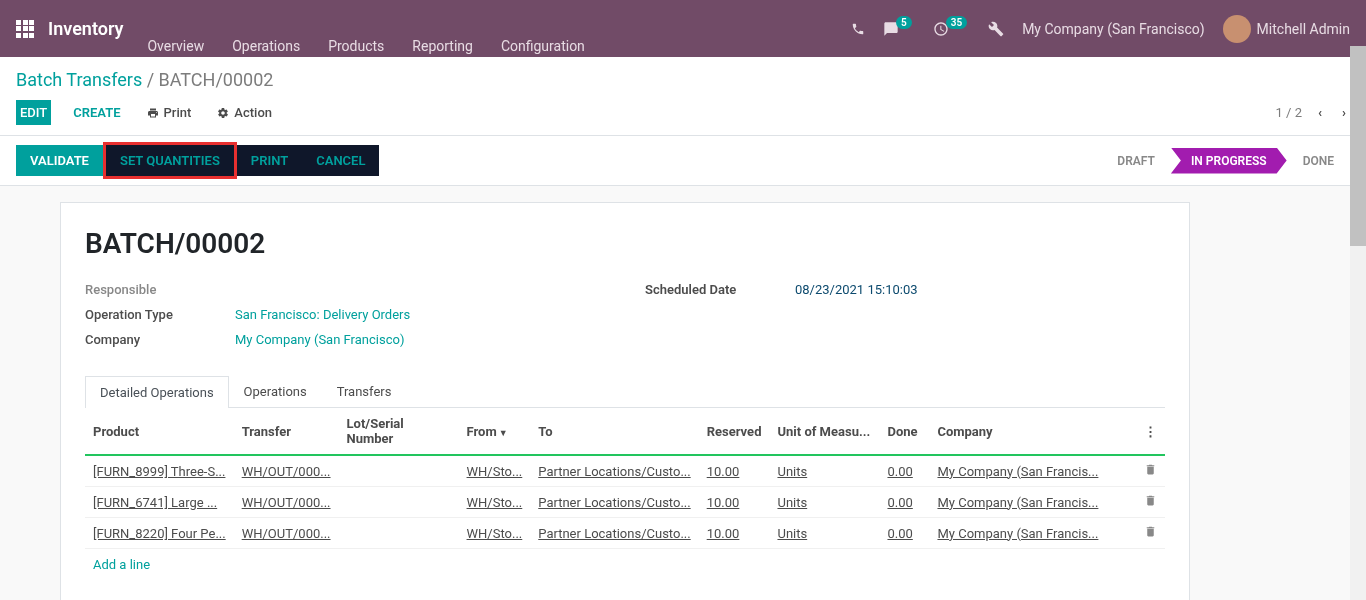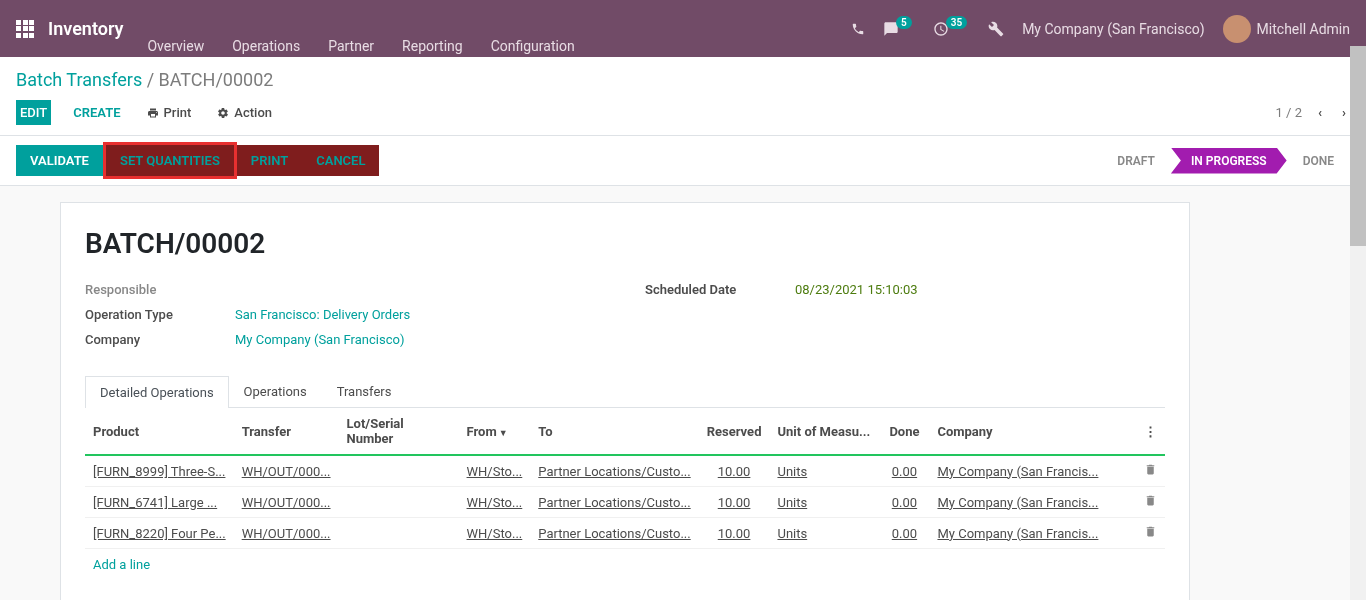--- a/index.html
+++ b/index.html
@@ -25,43 +25,43 @@
 .cp-left { display:flex; align-items:center; gap:18px; }
 .btn { border:none; padding:5px 4px; font-size:13px; cursor:pointer; font-weight:500; }
 .btn-primary { background:#00a09d; color:white; }
 .btn-text { background:none; color:#00a09d; font-weight:600; }
 .btn-flat { background:none; color:#4c4c4c; display:flex; align-items:center; gap:5px; }
 .cp-right { display:flex; align-items:center; gap:12px; color:#7c7c7c; }
 .pager-arrow { cursor:pointer; color:#4c4c4c; font-weight:bold; padding:4px; }
 
 .statusbar-row { background:white; border-bottom:1px solid #dee2e6; display:flex; justify-content:space-between; align-items:center; padding:6px 16px; position:relative; }
 .status-actions { display:flex; gap:0; align-items:center; }
-.sbtn { border:none; padding:8px 14px; font-size:13px; font-weight:600; cursor:pointer; background:#7f1d1d; color:#00a09d; }
+.sbtn { border:none; padding:8px 14px; font-size:13px; font-weight:600; cursor:pointer; background:#0f172a; color:#00a09d; }
 .sbtn.validate { background:#00a09d; color:white; }
 .highlight-box { border:3px solid #e83030; display:inline-block; }
 .status-steps { display:flex; align-items:center; }
 .step { padding:6px 16px; font-size:12px; font-weight:600; color:#888; position:relative; }
 .step.active { background:#a21caf; color:white; clip-path:polygon(0 0,calc(100% - 10px) 0,100% 50%,calc(100% - 10px) 100%,0 100%,10px 50%); padding:6px 20px; }
 
 .form-sheet { background:white; margin:16px 60px; border:1px solid #dee2e6; padding:24px; max-width:1130px; }
 .form-title { font-size:28px; font-weight:600; color:#212529; margin-bottom:22px; }
 .form-grid { display:grid; grid-template-columns:1fr 1fr; gap:10px 40px; margin-bottom:28px; }
 .form-field { display:flex; }
 .form-label { width:150px; color:#4c4c4c; font-size:13px; font-weight:500; }
 .form-label.muted { color:#888; }
-.form-value { color:#4d7c0f; font-size:13px; }
+.form-value { color:#0c4a6e; font-size:13px; }
 .form-value.link { color:#00a09d; cursor:pointer; }
 
 .tabs { display:flex; border-bottom:1px solid #dee2e6; }
 .tab { border:1px solid transparent; border-bottom:none; padding:8px 14px; font-size:13px; color:#4c4c4c; cursor:pointer; }
 .tab.active { border-color:#dee2e6; background:white; position:relative; top:1px; color:#495057; }
 
 table { width:100%; border-collapse:collapse; font-size:13px; }
 th { text-align:left; padding:8px 8px; font-weight:700; color:#4c4c4c; border-bottom:2px solid #22c55e; }
-th.num, td.num { text-align:center; }
+th.num, td.num { text-align:left; }
 td { padding:7px 8px; border-bottom:1px solid #f0f0f0; color:#4c4c4c; white-space:nowrap; overflow:hidden; text-overflow:ellipsis;text-decoration:underline; }
 .add-line { color:#00a09d; cursor:pointer; padding:8px; display:inline-block; }
 .trash { color:#888; cursor:pointer; }
 .kebab { cursor:pointer; color:#4c4c4c; text-align:right; }
 
 .sort-caret { font-size:9px; margin-left:2px; }
 
 .scrollbar { position:fixed; right:0; top:46px; bottom:0; width:16px; background:#f1f1f1; }
 .scrollthumb { background:#c1c1c1; width:16px; }
 </style>
@@ -77,21 +77,21 @@
       <span></span>
       <span></span>
       <span></span>
       <span></span>
       <span></span>
     </div>
   <div class="brand">Inventory</div>
   <div class="topnav">
     <a>Overview</a>
     <a>Operations</a>
-    <a>Partner</a>
+    <a>Products</a>
     <a>Reporting</a>
     <a>Configuration</a>
   </div>
   <div class="topright">
     <span class="icon-btn">
         <svg width="14" height="14" viewBox="0 0 24 24" fill="#e8dce4">
           <path d="M6.6 10.8c1.4 2.8 3.8 5.1 6.6 6.6l2.2-2.2c.3-.3.7-.4 1-.2 1.1.4 2.4.6 3.6.6.6 0 1 .4 1 1V20c0 .6-.4 1-1 1C10.6 21 3 13.4 3 4c0-.6.4-1 1-1h3.5c.6 0 1 .4 1 1 0 1.2.2 2.5.6 3.6.1.4 0 .8-.2 1l-2.3 2.2z"></path>
         </svg>
       </span>
     <span class="icon-btn">

